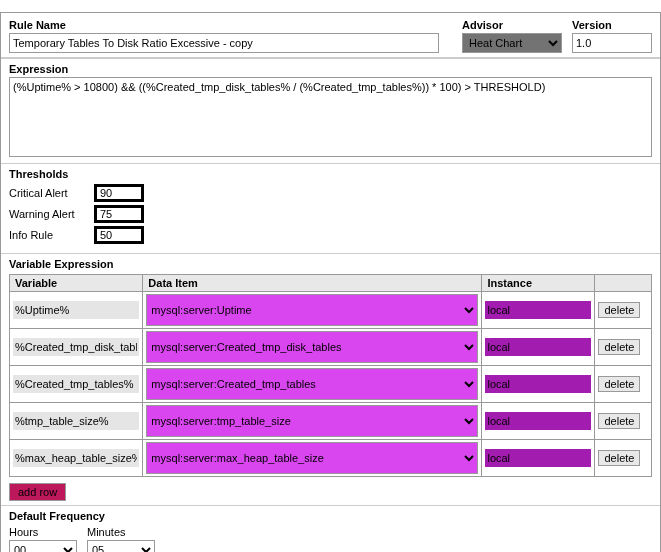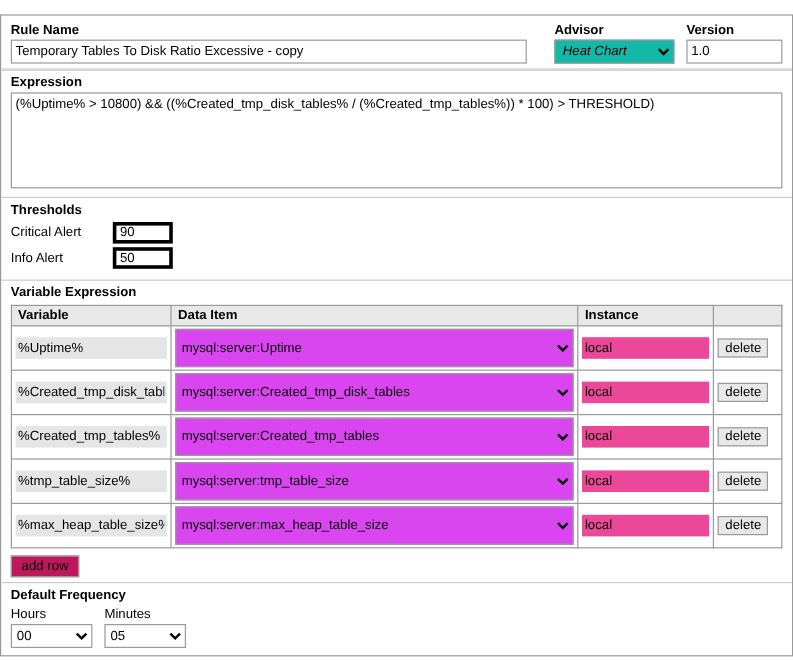--- a/index.html
+++ b/index.html
@@ -44,24 +44,23 @@
       font-size: 11px;
       padding: 1px 3px;
     }
     .advisor-group {
       min-width: 100px;
     }
     .advisor-select {
       height: 20px;
       font-size: 11px;
       border: 1px solid #999;
-      background: #14b8a6;
+      background: #737373;
       min-width: 90px;
       padding: 1px 2px;
-      font-style: italic;
     }
     .version-group {
       min-width: 60px;
     }
     .version-input {
       width: 80px;
       height: 20px;
       border: 1px solid #999;
       font-size: 11px;
       padding: 1px 3px;
@@ -160,21 +159,21 @@
       font-size: 11px;
       border: 1px solid #999;
       background: #d946ef;
     }
     .instance-input {
       width: 100%;
       height: 18px;
       border: none;
       font-size: 11px;
       padding: 1px 2px;
-      background: #ec4899;
+      background: #a21caf;
     }
     .delete-btn {
       padding: 1px 5px;
       font-size: 11px;
       cursor: pointer;
       background: #e8e8e8;
       border: 1px solid #999;
     }
     .add-row-btn {
       margin-top: 6px;
@@ -250,21 +249,25 @@
     <textarea class="expression-box" style="">(%Uptime% &gt; 10800) &amp;&amp; ((%Created_tmp_disk_tables% / (%Created_tmp_tables%)) * 100) &gt; THRESHOLD)</textarea>
   </div>
 
   <div class="thresholds-section">
     <div class="thresholds-header">Thresholds</div>
     <div class="threshold-row">
       <span class="threshold-label">Critical Alert</span>
       <input type="text" class="threshold-input" value="90" style="">
     </div>
     <div class="threshold-row">
-      <span class="threshold-label">Info Alert</span>
+      <span class="threshold-label">Warning Alert</span>
+      <input type="text" class="threshold-input" value="75" style="">
+    </div>
+    <div class="threshold-row">
+      <span class="threshold-label">Info Rule</span>
       <input type="text" class="threshold-input" value="50" style="">
     </div>
   </div>
 
   <div class="variable-section">
     <div class="variable-header">Variable Expression</div>
     <table class="variable-table">
       <thead>
         <tr>
           <th class="col-variable">Variable</th>

